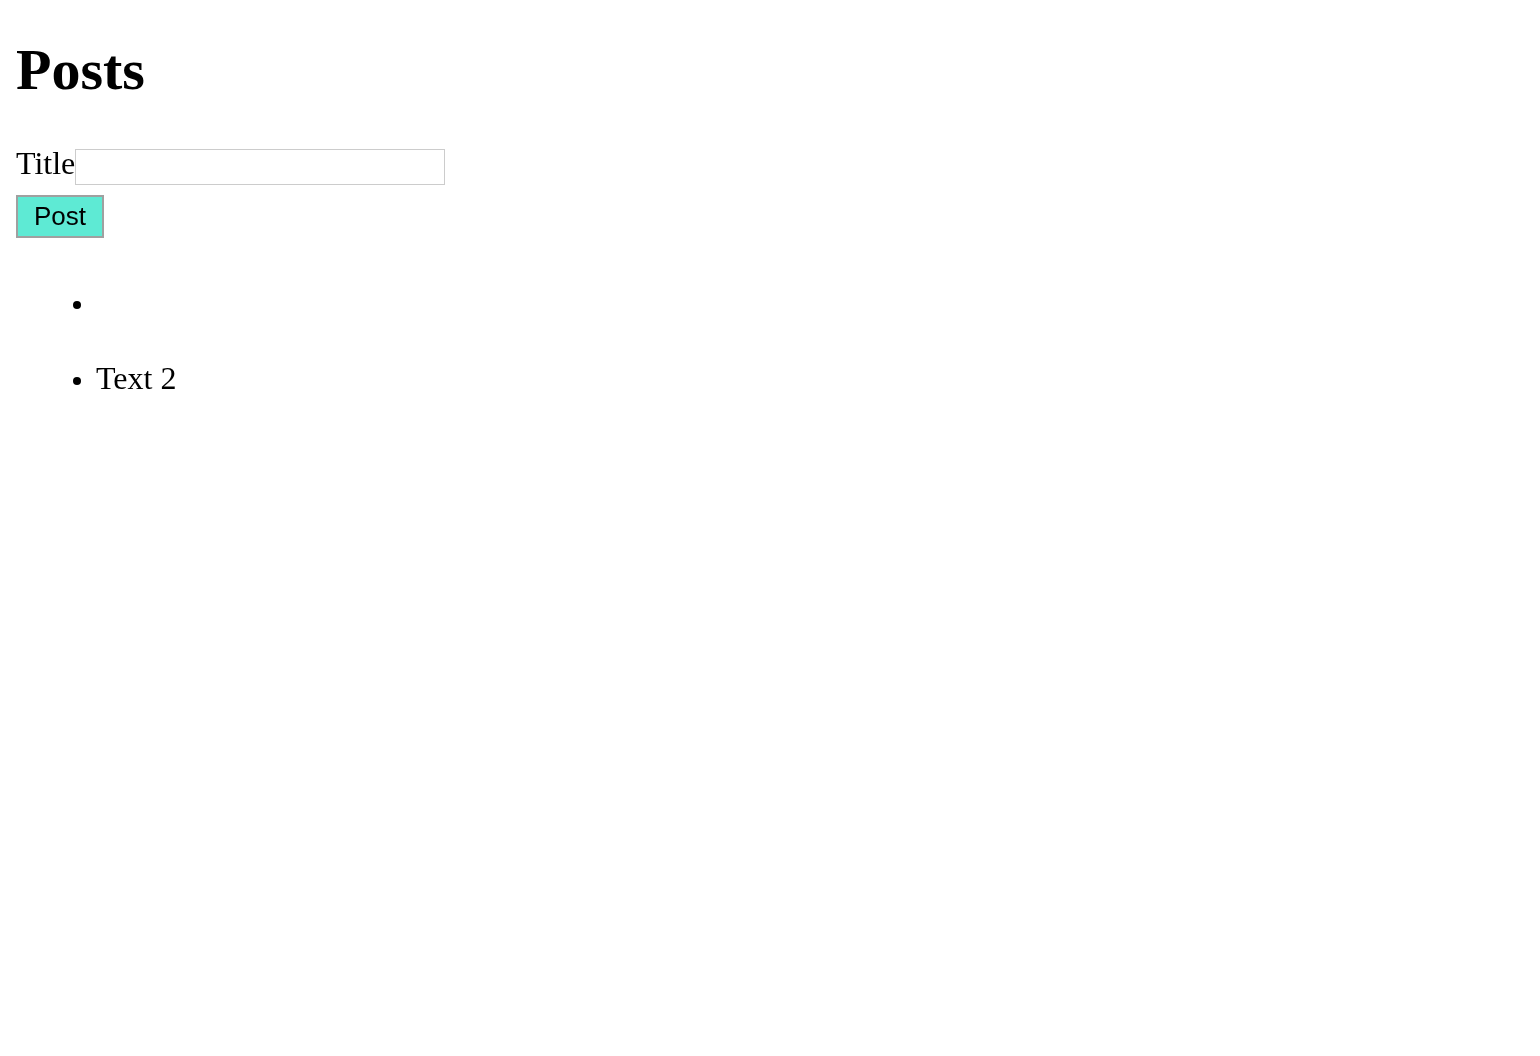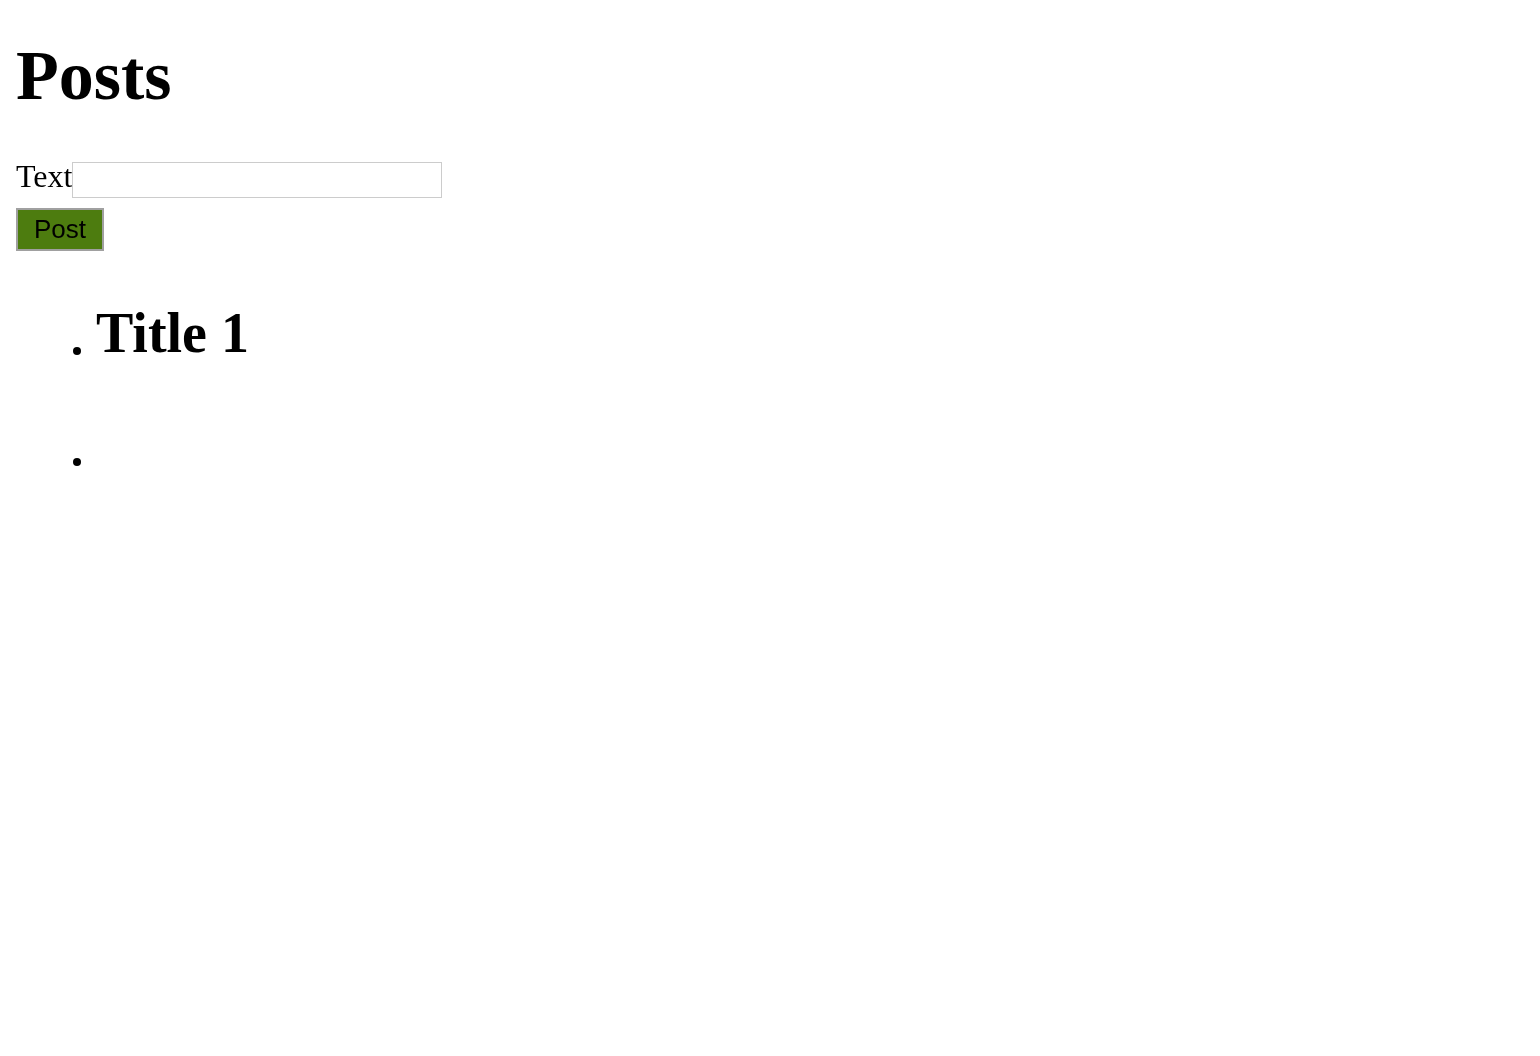--- a/index.html
+++ b/index.html
@@ -4,21 +4,21 @@
   <style>
     body {
       font-family: "Times New Roman", Times, serif;
       margin: 16px;
       font-size: 32px;
       color: #000;
       background: #fff;
     }
 
     h1.page-title {
-      font-size: 70px;
+      font-size: 58px;
       font-weight: bold;
       margin: 20px 0 40px 0;
     }
 
     .form-row {
       margin: 2px 0;
       line-height: 1.3;
     }
 
     .form-label {
@@ -35,21 +35,21 @@
       padding: 2px 4px;
       box-sizing: border-box;
       vertical-align: middle;
     }
 
     button.post-btn {
       margin-top: 8px;
       font-family: Arial, sans-serif;
       font-size: 26px;
       padding: 4px 16px;
-      background: #4d7c0f;
+      background: #5eead4;
       border: 2px solid #a0a0a0;
       cursor: pointer;
     }
 
     ul.posts-list {
       margin-top: 50px;
       padding-left: 80px;
     }
 
     ul.posts-list li {
@@ -74,24 +74,24 @@
       margin: 0 0 30px 0;
     }
   </style>
 </head>
 <body>
 
 <h1 class="page-title">Posts</h1>
 
 <div class="form">
   <div class="form-row">
-    <span class="form-label">Text</span><input type="text" value="" style="">
+    <span class="form-label">Title</span><input type="text" value="" style="">
   </div>
   <button class="post-btn">Post</button>
 </div>
 
 <ul class="posts-list">
   <li>
-    <h2>Title 1</h2>
   </li>
   <li>
+    <p>Text 2</p>
   </li>
 </ul>
 
 </body></html>

